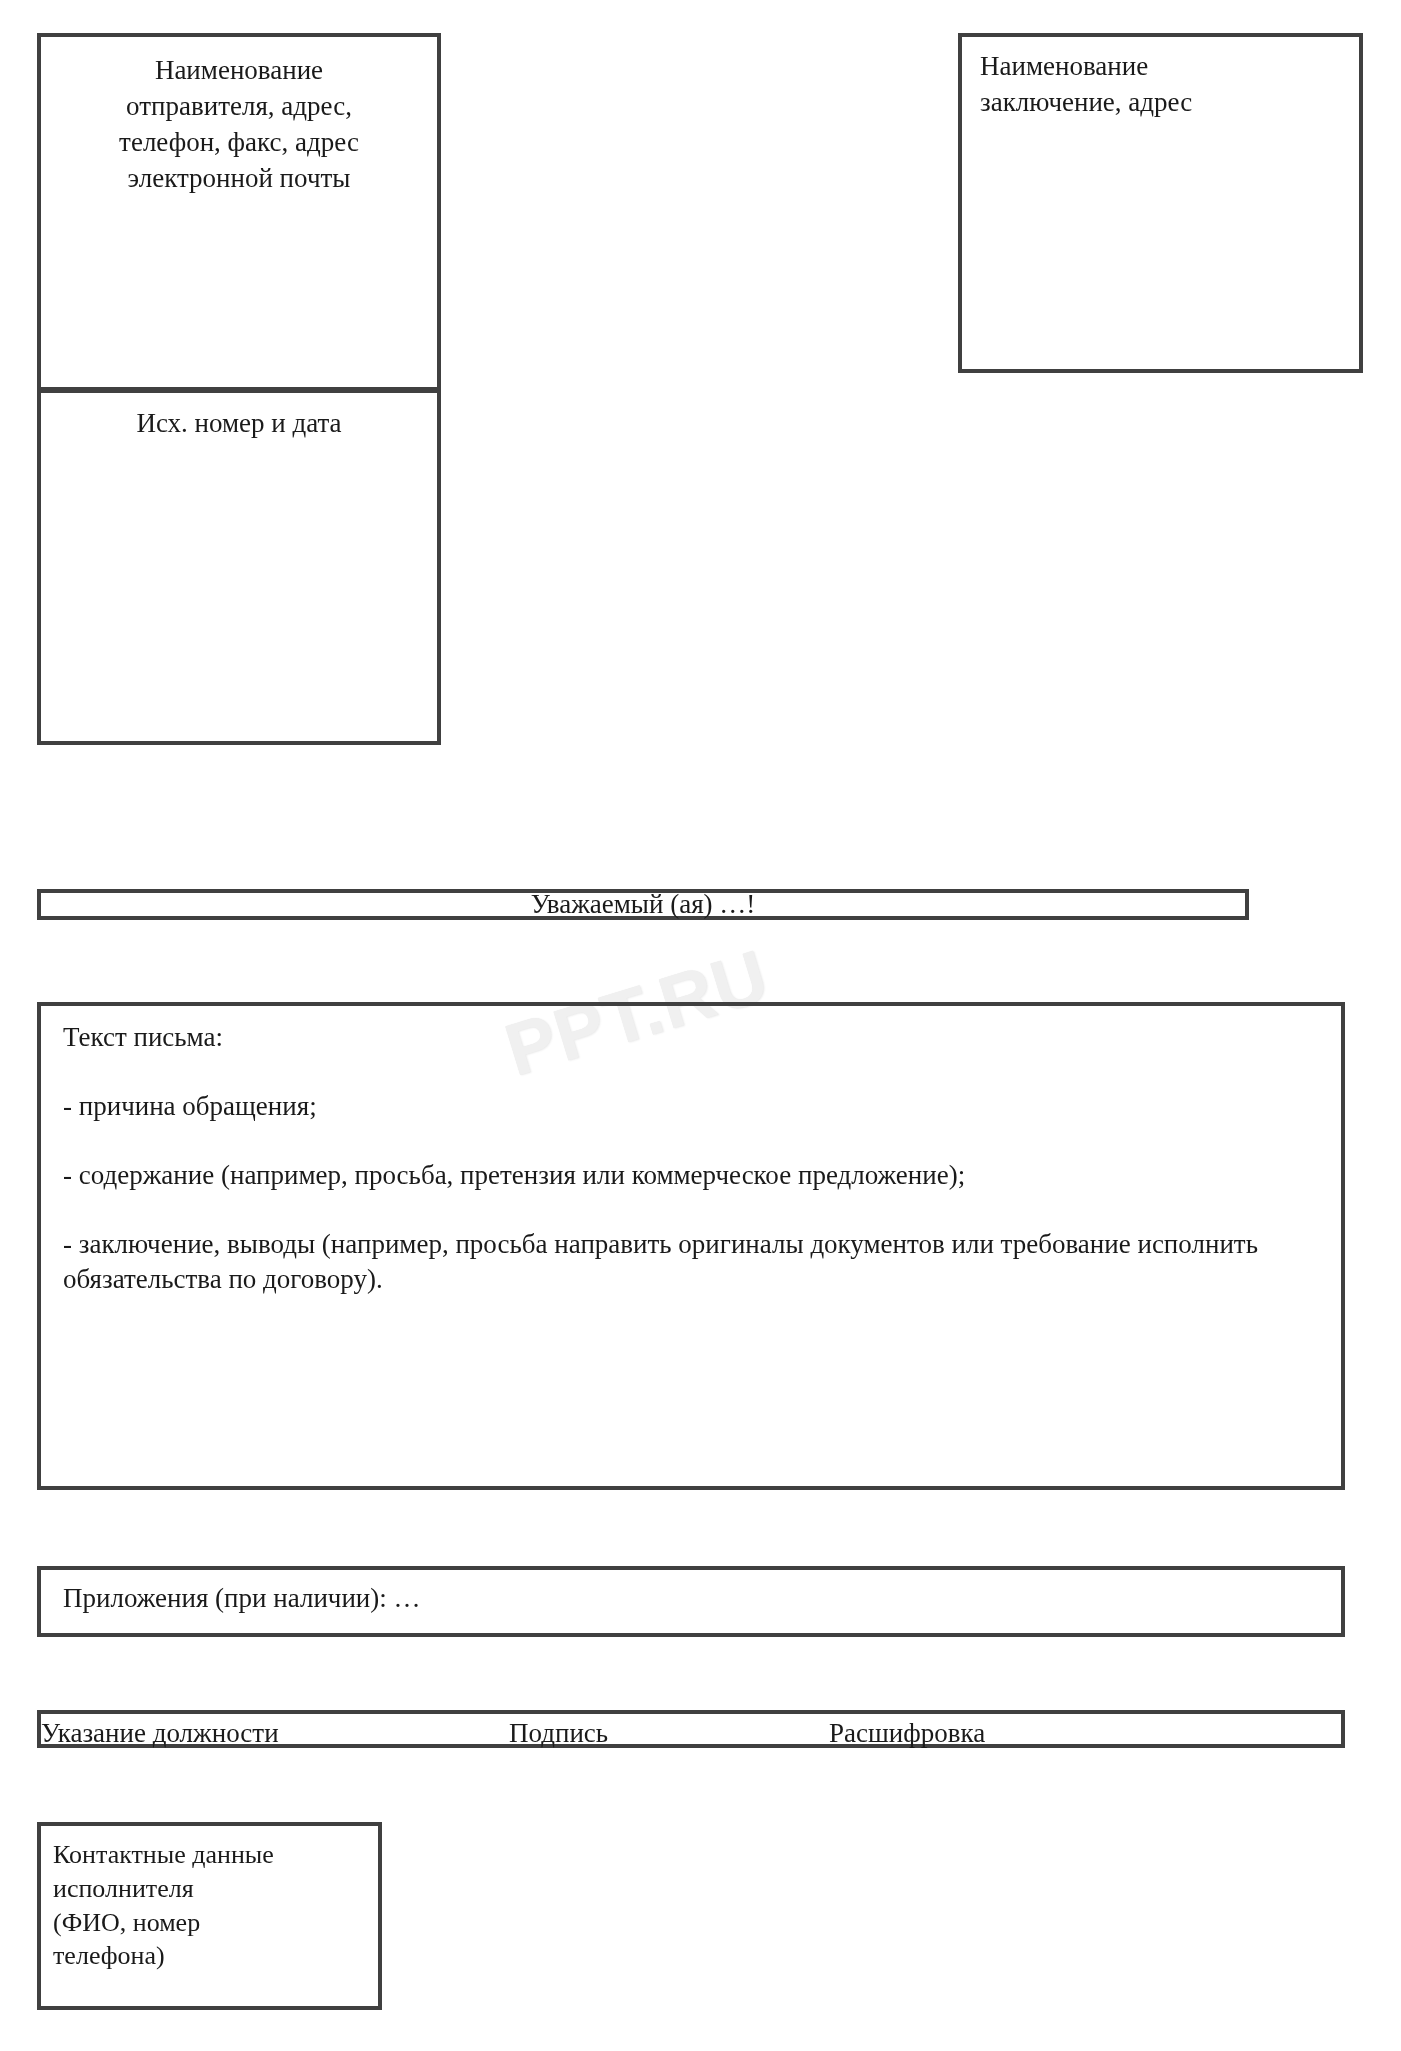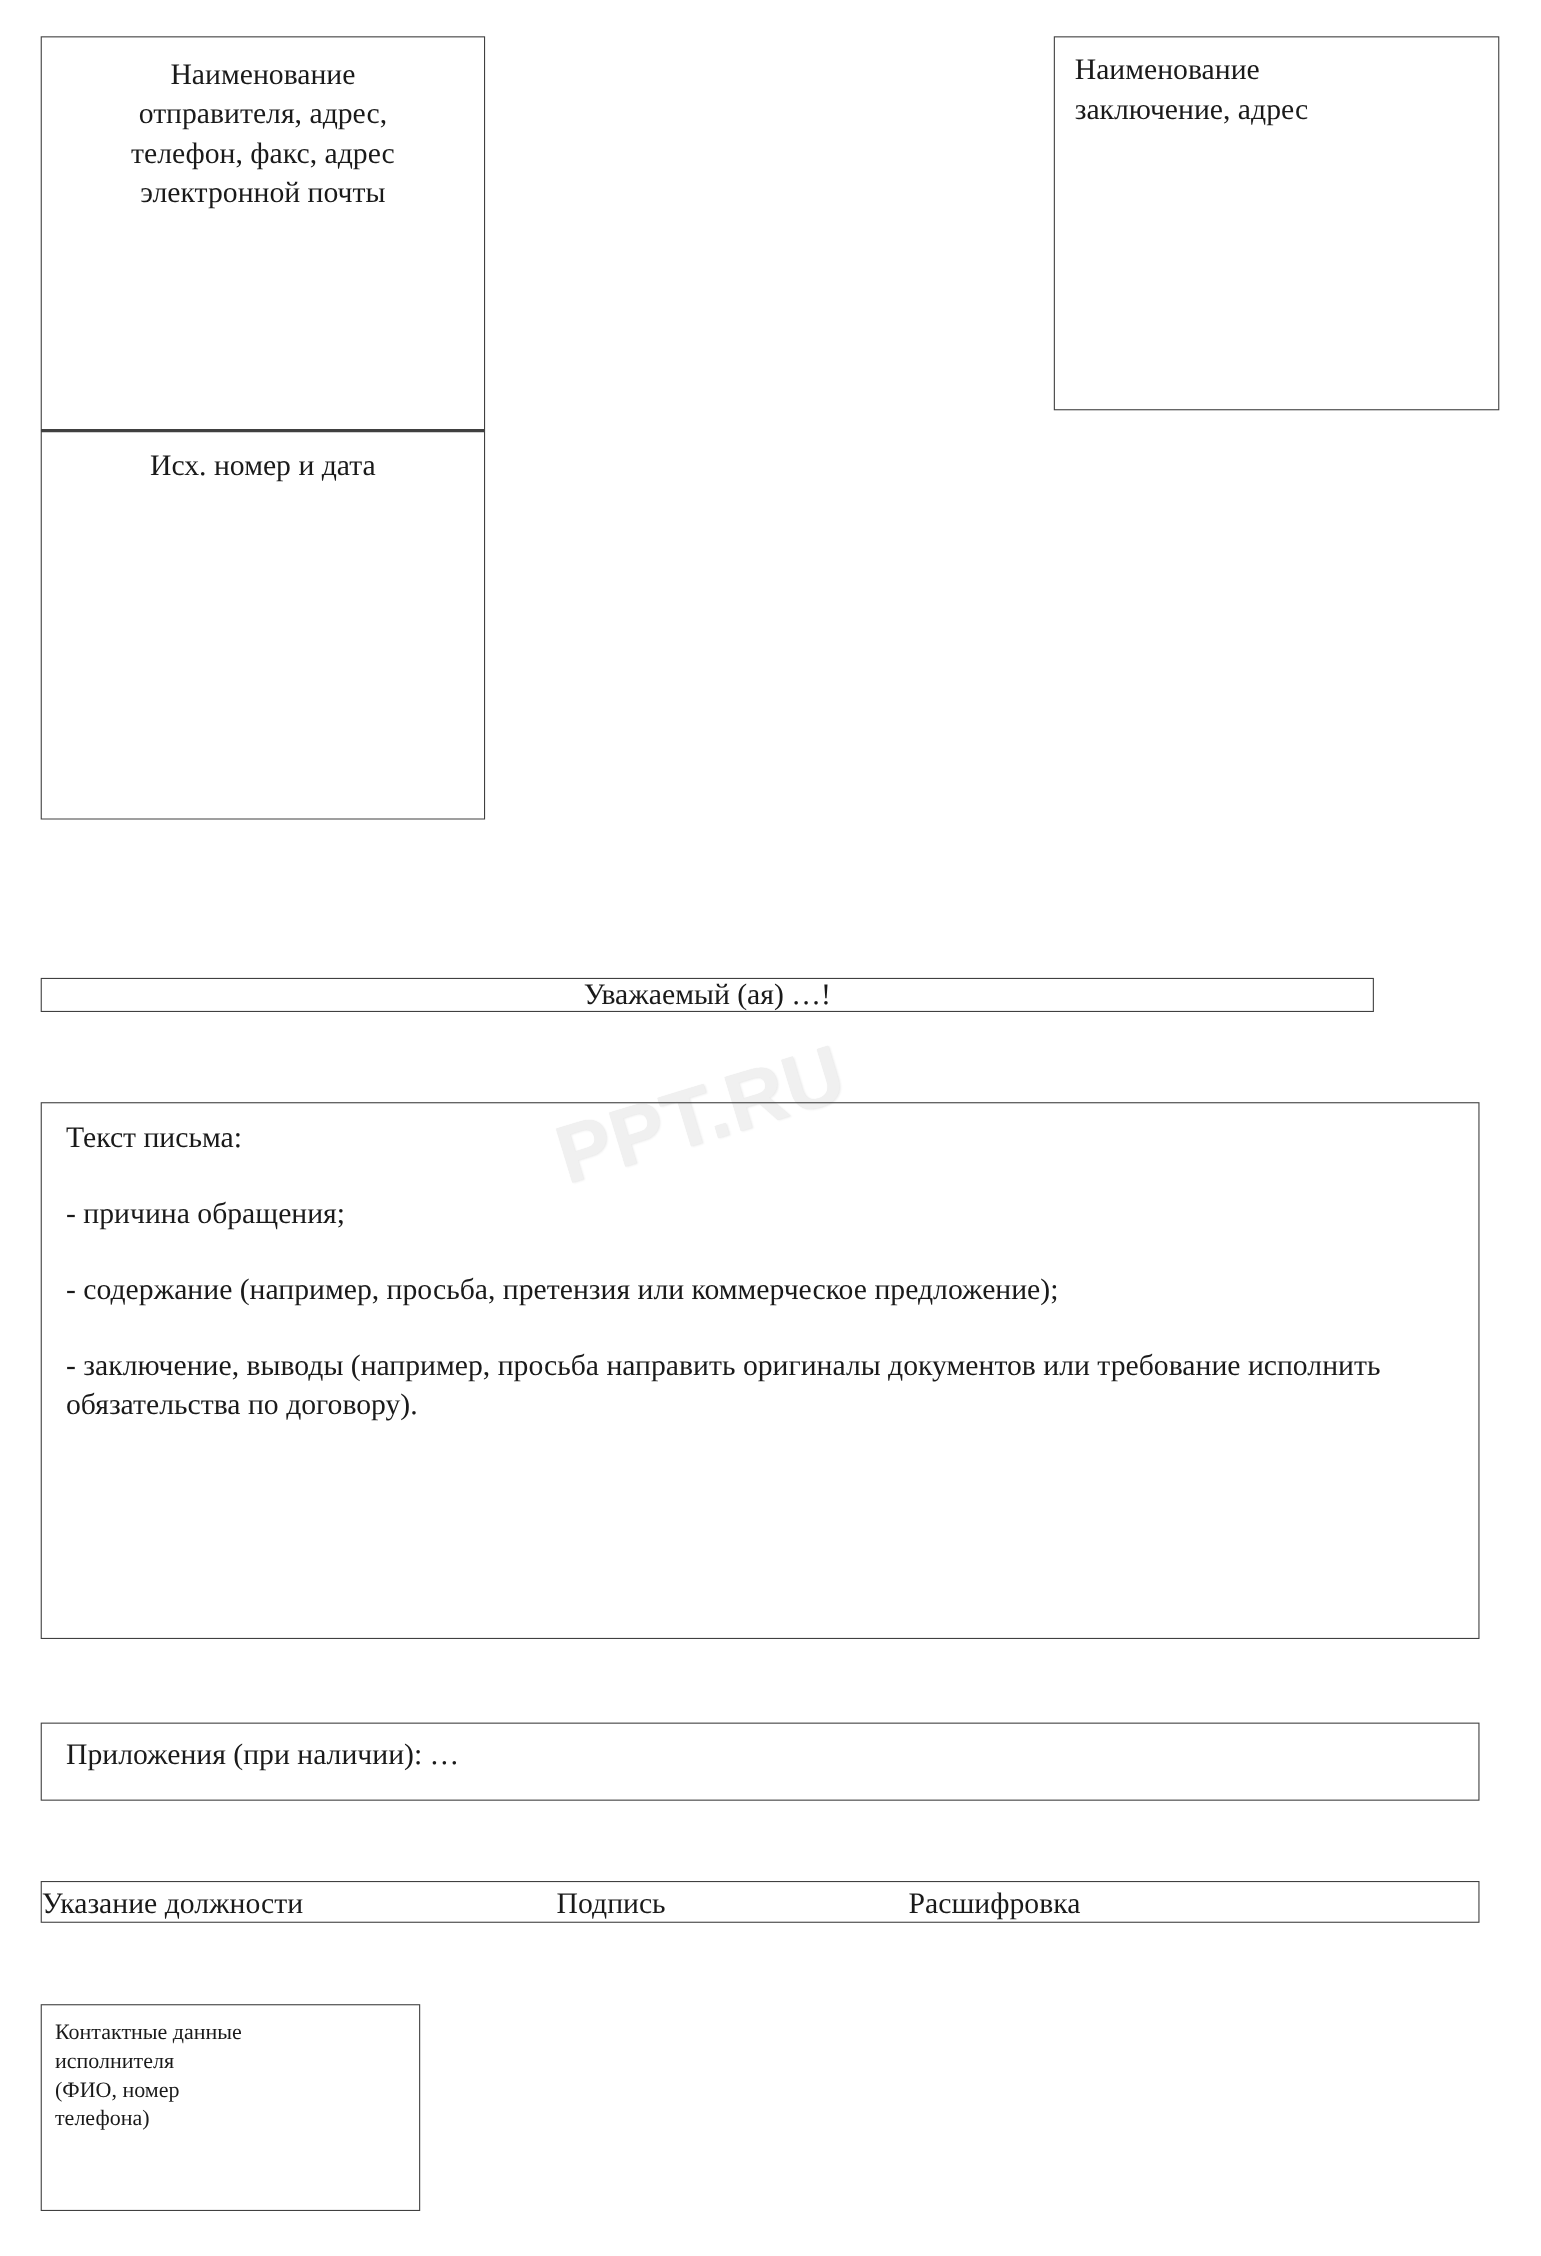--- a/index.html
+++ b/index.html
@@ -19,21 +19,21 @@
     height: 2051px;
     margin: 0 auto;
     background: #ffffff;
     overflow: hidden;
   }
 
   
   .box {
     position: absolute;
     box-sizing: border-box;
-    border: 1px solid #404040;
+    border: 4px solid #404040;
     background: transparent;
   }
 
   
   .watermark {
     position: absolute;
     left: 500px;
     top: 932px;
     width: 380px;
     height: 130px;
@@ -142,21 +142,21 @@
   #sig-signature { position: absolute; left: 468px; top: 0; }
   #sig-fullname  { position: absolute; left: 788px; top: 0; }
 
   
   #contacts-box {
     left: 37px; top: 1822px;
     width: 345px; height: 188px;
   }
   #contacts-box .inner {
     padding: 12px 0 0 12px;
-    font-size: 20px;
+    font-size: 26px;
     line-height: 1.30;
     text-align: left;
   }
 </style>
 </head>
 <body>
 
 <div class="page">
 
   <div class="watermark">PPT.RU</div>

